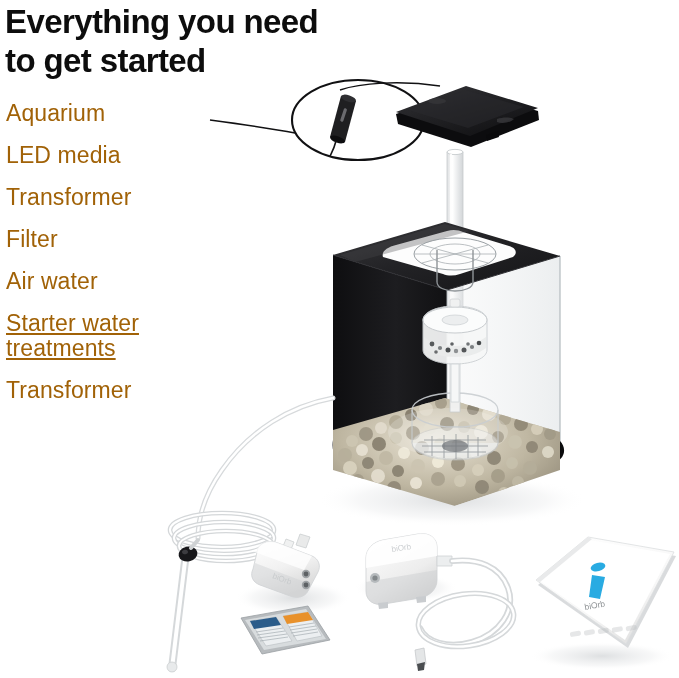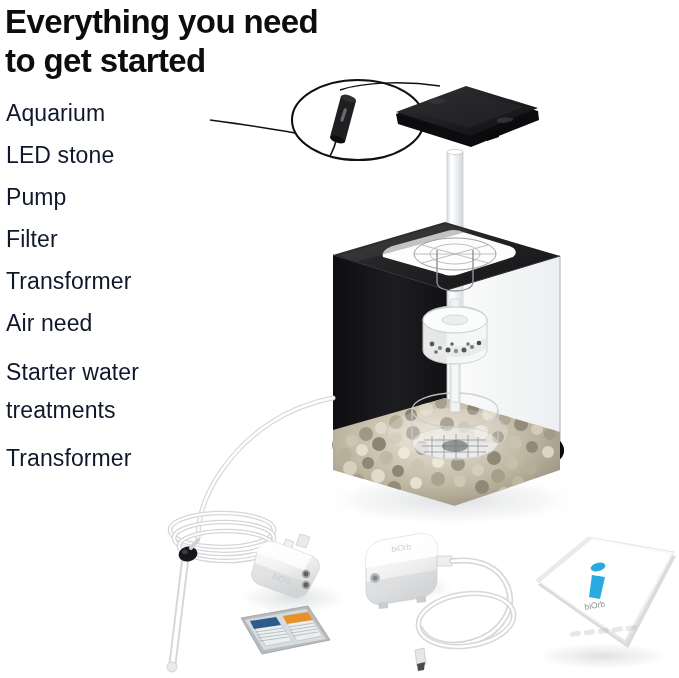--- a/index.html
+++ b/index.html
@@ -31,45 +31,44 @@
     left: 6px; top: 101px;
     width: 215px;
     list-style: none;
   }
   .feature-item {
     font-family: "Liberation Sans", sans-serif;
     font-weight: 300;
     font-size: 23px;
     line-height: 25px;
     letter-spacing: 0.1px;
-    color: #0f172a;
+    color: #a16207;
     margin-bottom: 17px;
     white-space: pre-line;
   }
-  .feature-item.two-line { line-height: 38px; }
+  .feature-item.two-line { line-height: 25px; text-decoration: underline; }
 
   
   .product-scene { position: absolute; left: 0; top: 0; width: 679px; height: 678px; pointer-events: none; }
   .product-scene svg { display: block; }
 </style>
 </head>
 <body>
 
 <div id="stage">
 
   <h1 class="headline">Everything you need
 to get started</h1>
 
   <ul class="feature-list">
     <li class="feature-item">Aquarium</li>
-    <li class="feature-item">LED stone</li>
-    <li class="feature-item">Pump</li>
+    <li class="feature-item">LED media</li>
+    <li class="feature-item">Transformer</li>
     <li class="feature-item">Filter</li>
-    <li class="feature-item">Transformer</li>
-    <li class="feature-item">Air need</li>
+    <li class="feature-item">Air water</li>
     <li class="feature-item two-line">Starter water
 treatments</li>
     <li class="feature-item">Transformer</li>
   </ul>
 
   <div class="product-scene">
     <svg width="679" height="678" viewBox="0 0 679 678" xmlns="http://www.w3.org/2000/svg">
       <defs>
         <linearGradient id="blkTop" x1="0" y1="0" x2="1" y2="1">
           <stop offset="0%" stop-color="#39393c"></stop>

